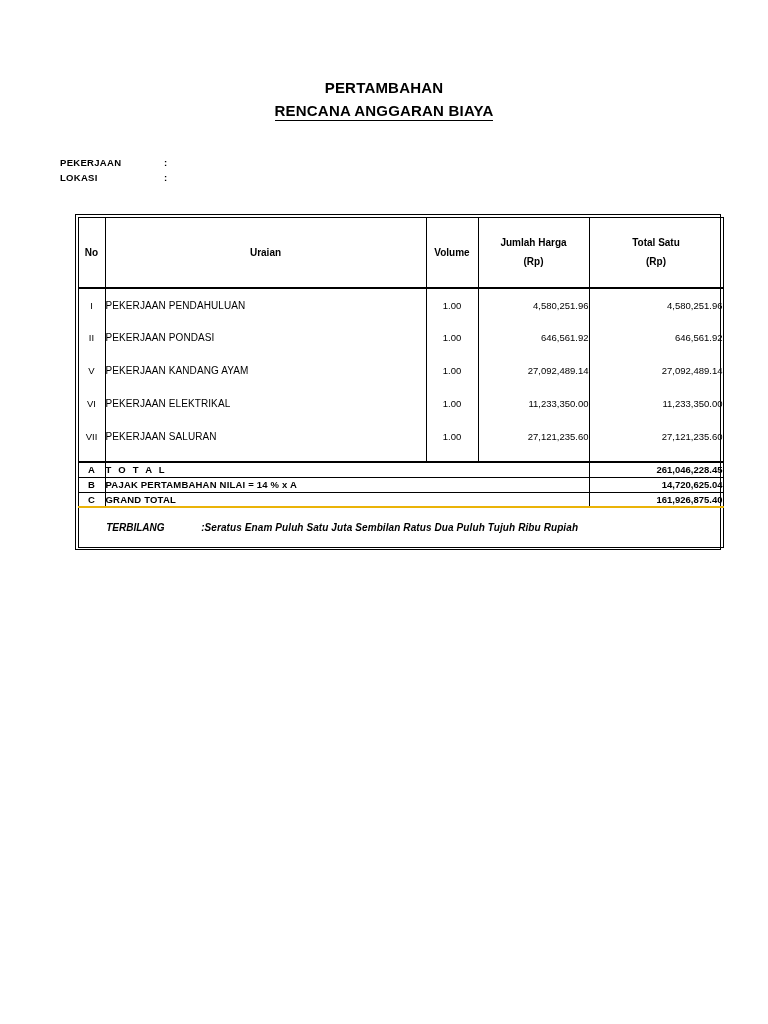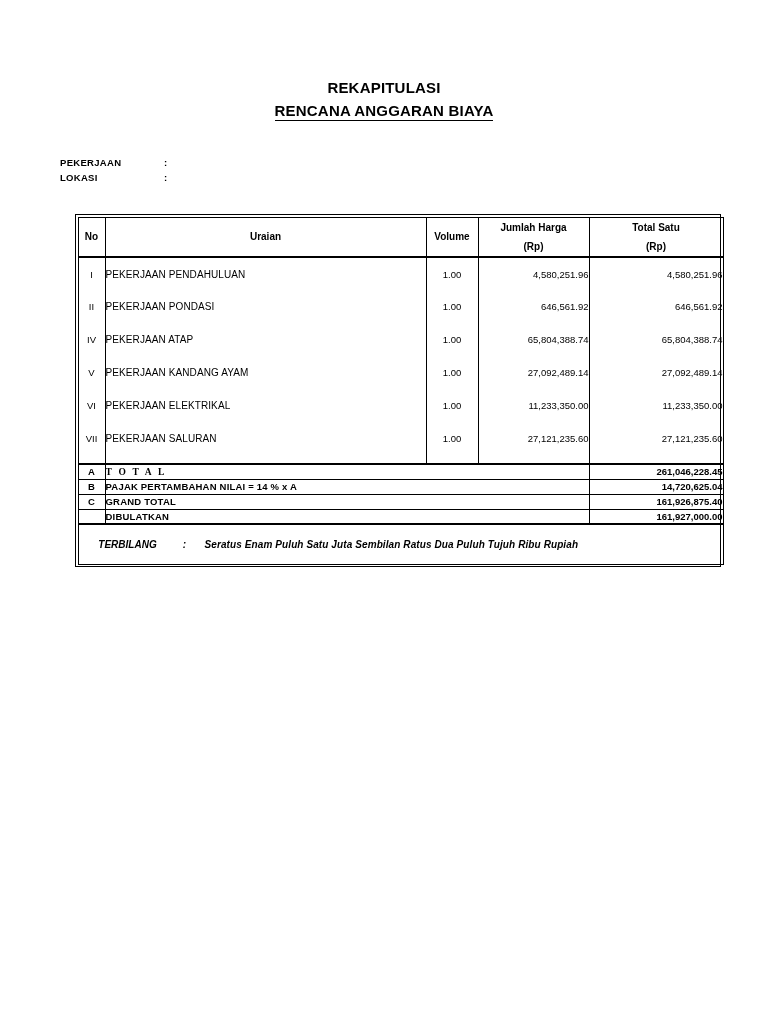--- a/index.html
+++ b/index.html
@@ -81,21 +81,21 @@
   col.c-ur   { width: 321px; }
   col.c-vol  { width: 52px; }
   col.c-jml  { width: 111px; }
   col.c-tot  { width: 134px; }
 
   
   .table-wrap { border: 1.5px solid #000; padding: 1.5px; background:#fff; }
 
   
   tr.hdr th {
-    height: 40px;
+    height: 71px;
     font-size: 10px;
     font-weight: bold;
     line-height: 15px;
     border-bottom: 2px solid #000;
   }
   th.th-no { font-size: 10px; }
   th.th-money .l1 { display: block; }
   th.th-money .l2 { display: block; margin-top: 4px; }
 
   
@@ -142,52 +142,52 @@
     border-bottom: 1px solid #000;
   }
   td.sum-letter {
     text-align: center;
   }
   td.sum-label {
     text-align: left;
     padding-left: 6px;
     letter-spacing: 0.2px;
   }
-  td.sum-label.spaced { letter-spacing: 2.2px; font-family: Liberation Serif, serif; }
+  td.sum-label.spaced { letter-spacing: 2.2px; }
   td.sum-value {
     text-align: right;
     padding-right: 5px;
   }
   tr.sum.first td { border-top: 2px solid #000; }
   tr.sum.last td { border-bottom: 2px solid #000; }
 
   
   tr.terb td {
     height: 40px;
-    border-top: 2px solid #a3a3a3;
-    text-align: center;
+    border-top: 2px solid #eab308;
+    text-align: right;
     vertical-align: middle;
   }
   .terb-inner {
     display: flex;
     align-items: center;
     padding-left: 12px;
     font-style: italic;
     font-weight: bold;
     font-size: 10px;
   }
   .terb-label { width: 74px; }
   .terb-colon { width: 40px; }
   .terb-text { letter-spacing: 0.1px; }
 </style>
 </head>
 <body>
 
 <div class="title-block">
-  <div class="title-line1">REKAPITULASI</div>
+  <div class="title-line1">PERTAMBAHAN</div>
   <div class="title-line2"><span>RENCANA ANGGARAN BIAYA</span></div>
 </div>
 
 <div class="meta">
   <div class="meta-row">
     <span class="meta-label">PEKERJAAN</span>
     <span class="meta-colon">:</span>
     <span class="meta-value"></span>
   </div>
   <div class="meta-row">
@@ -230,27 +230,20 @@
       <td class="c-num-cell">4,580,251.96</td>
     </tr>
     <tr class="data">
       <td class="c-no-cell">II</td>
       <td class="c-ur-cell">PEKERJAAN PONDASI</td>
       <td class="c-vol-cell">1.00</td>
       <td class="c-num-cell">646,561.92</td>
       <td class="c-num-cell">646,561.92</td>
     </tr>
     <tr class="data">
-      <td class="c-no-cell">IV</td>
-      <td class="c-ur-cell">PEKERJAAN ATAP</td>
-      <td class="c-vol-cell">1.00</td>
-      <td class="c-num-cell">65,804,388.74</td>
-      <td class="c-num-cell">65,804,388.74</td>
-    </tr>
-    <tr class="data">
       <td class="c-no-cell">V</td>
       <td class="c-ur-cell">PEKERJAAN KANDANG AYAM</td>
       <td class="c-vol-cell">1.00</td>
       <td class="c-num-cell">27,092,489.14</td>
       <td class="c-num-cell">27,092,489.14</td>
     </tr>
     <tr class="data">
       <td class="c-no-cell">VI</td>
       <td class="c-ur-cell">PEKERJAAN ELEKTRIKAL</td>
       <td class="c-vol-cell">1.00</td>
@@ -279,25 +272,20 @@
     </tr>
     <tr class="sum">
       <td class="sum-letter">B</td>
       <td class="sum-label" colspan="3">PAJAK PERTAMBAHAN NILAI   = 14 % x A</td>
       <td class="sum-value">14,720,625.04</td>
     </tr>
     <tr class="sum">
       <td class="sum-letter">C</td>
       <td class="sum-label" colspan="3">GRAND TOTAL</td>
       <td class="sum-value">161,926,875.40</td>
-    </tr>
-    <tr class="sum last">
-      <td class="sum-letter"></td>
-      <td class="sum-label" colspan="3">DIBULATKAN</td>
-      <td class="sum-value">161,927,000.00</td>
     </tr>
 
     <tr class="terb">
       <td colspan="5">
         <div class="terb-inner">
           <span class="terb-label">TERBILANG</span>
           <span class="terb-colon">:</span>
           <span class="terb-text">Seratus Enam Puluh Satu Juta Sembilan Ratus Dua Puluh Tujuh Ribu Rupiah</span>
         </div>
       </td>

